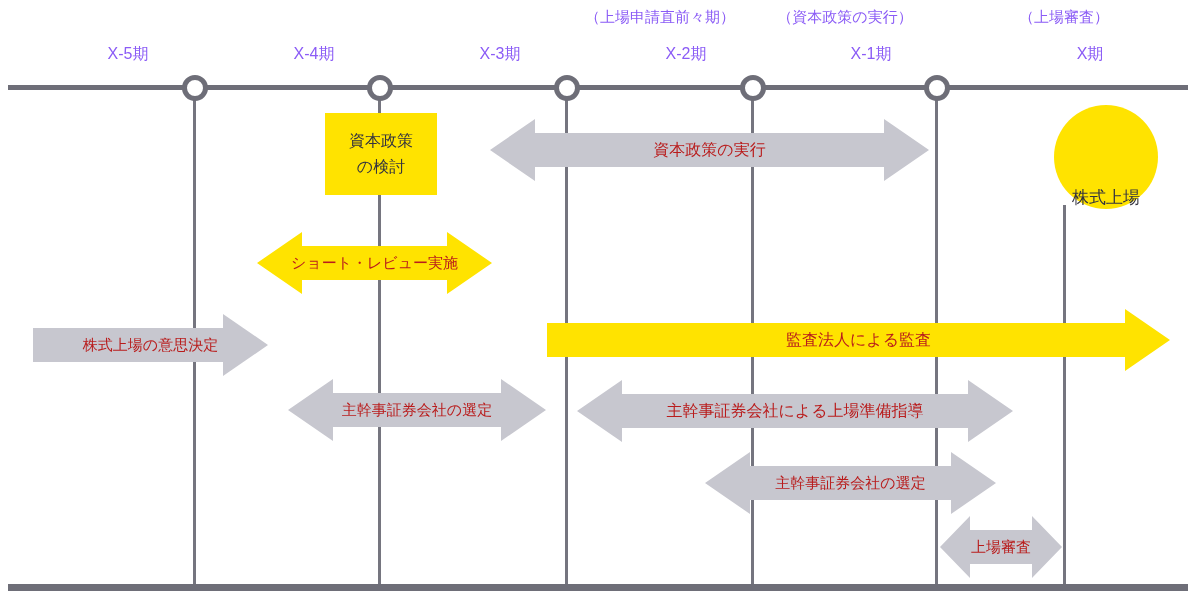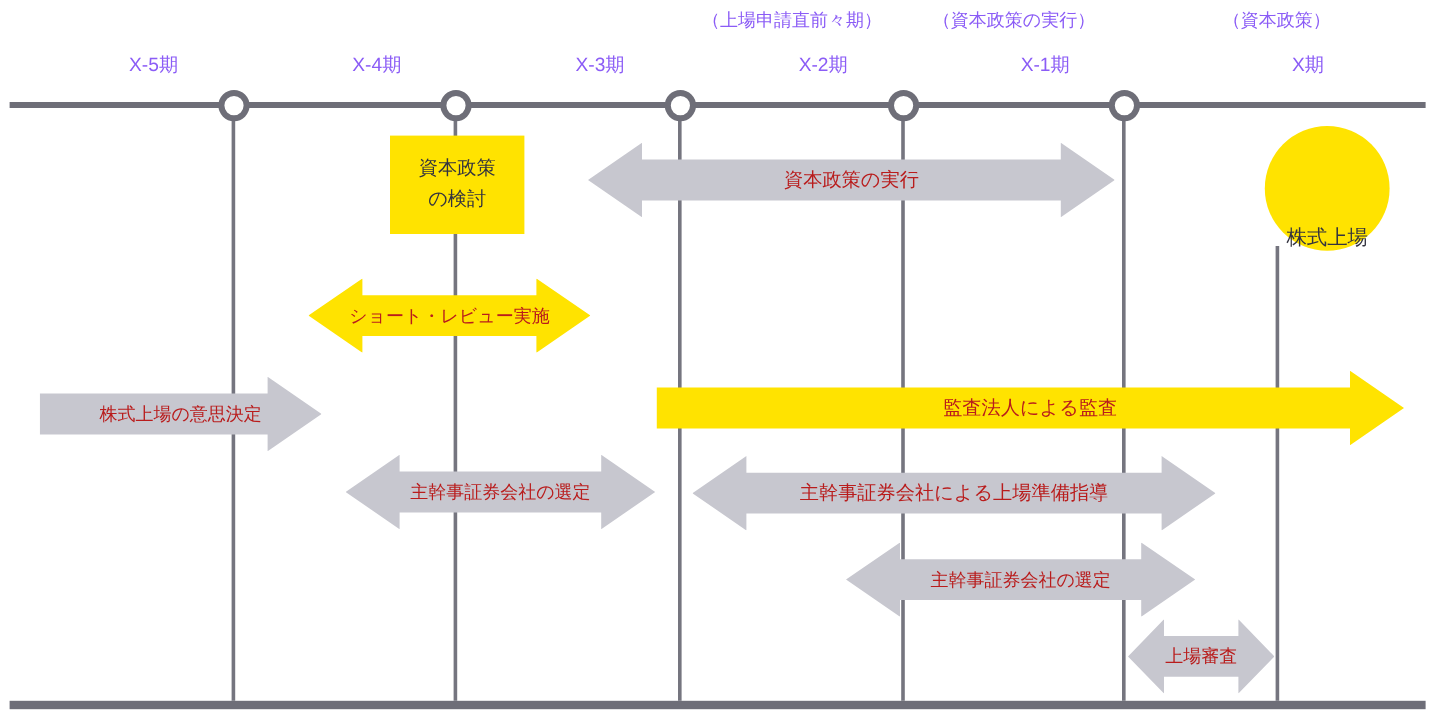--- a/index.html
+++ b/index.html
@@ -60,21 +60,21 @@
     font-size:15px;
   }
 </style>
 </head>
 <body>
 
 <div class="canvas">
 
   <div class="phase-label" style="left:660px">（上場申請直前々期）</div>
   <div class="phase-label" style="left:845px">（資本政策の実行）</div>
-  <div class="phase-label" style="left:1064px">（資本政策）</div>
+  <div class="phase-label" style="left:1064px">（上場審査）</div>
 
   <div class="period-label" style="left:102px">X-5期</div>
   <div class="period-label" style="left:288px">X-4期</div>
   <div class="period-label" style="left:474px">X-3期</div>
   <div class="period-label" style="left:660px">X-2期</div>
   <div class="period-label" style="left:845px">X-1期</div>
   <div class="period-label" style="left:1064px">X期</div>
 
   <div class="vline" style="left:193px"></div>
   <div class="vline" style="left:378px"></div>

